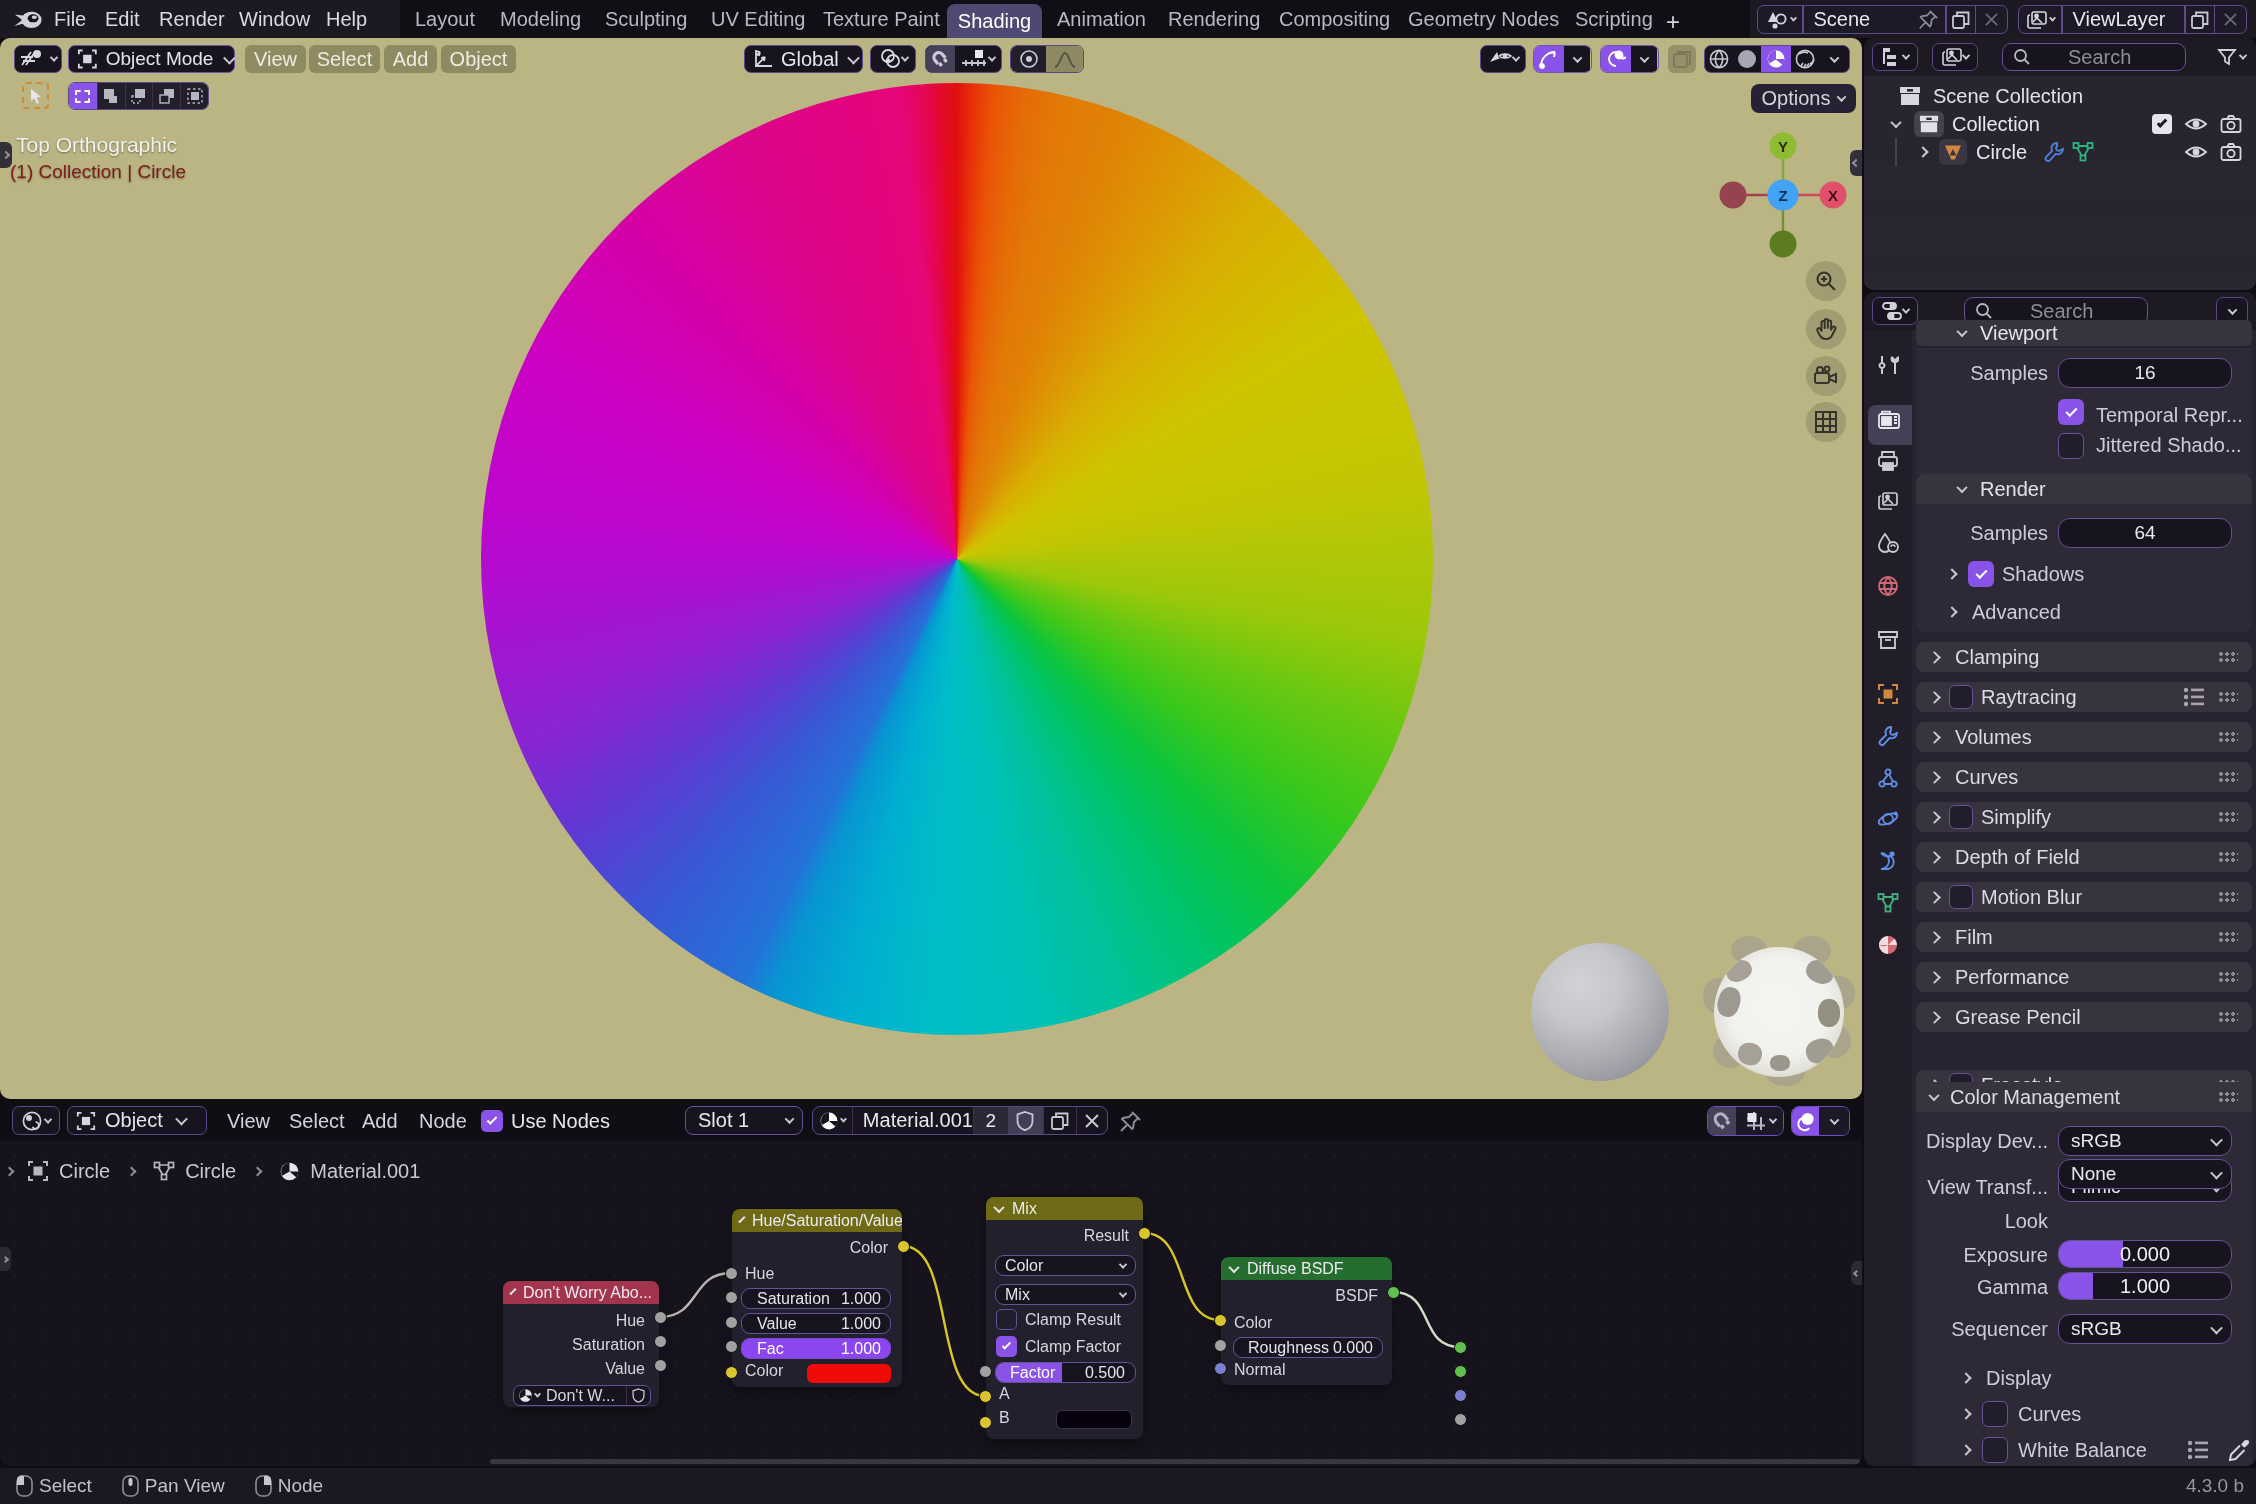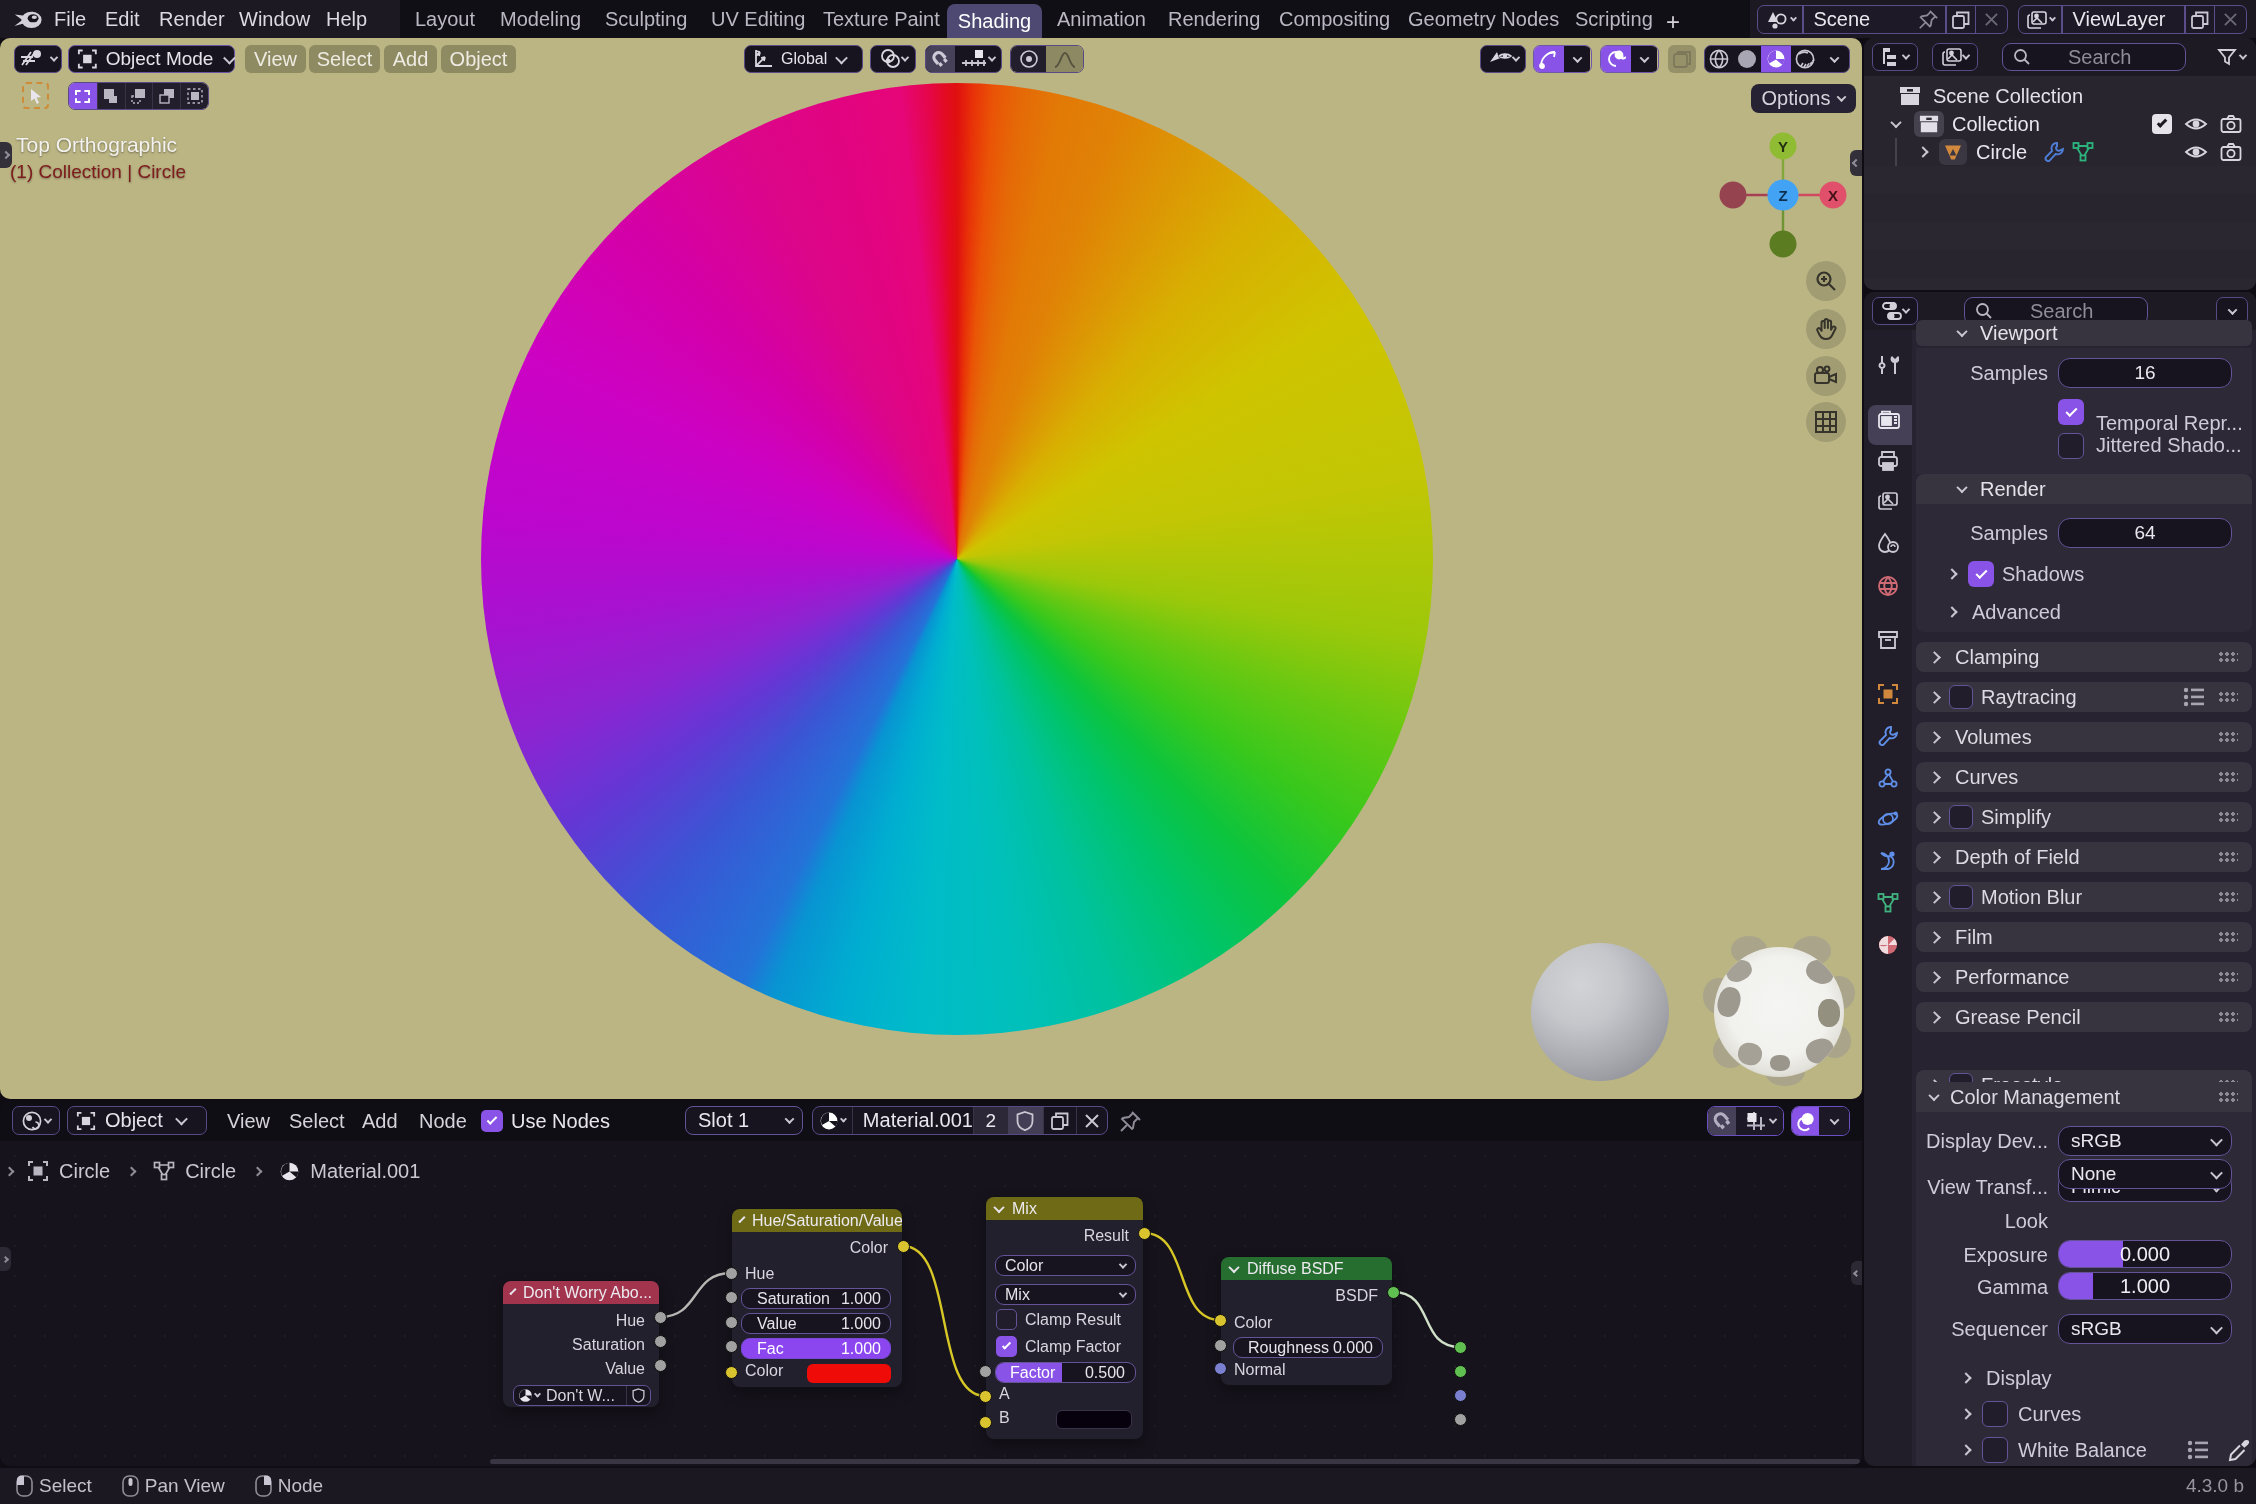--- a/index.html
+++ b/index.html
@@ -159,21 +159,21 @@
     <div class="abs tanbtn" style="left:309px;top:7px;width:71px;height:28px;">Select</div>
     <div class="abs tanbtn" style="left:384px;top:7px;width:53px;height:28px;">Add</div>
     <div class="abs tanbtn" style="left:441px;top:7px;width:75px;height:28px;">Object</div>
 
     <div class="abs pbtn" style="left:744px;top:7px;width:119px;height:28px;justify-content:flex-start;">
       <svg style="margin-left:7px;" width="22" height="22" viewBox="0 0 22 22">
             <g stroke="#d8d5de" stroke-width="1.8" fill="none">
       <path d="M4 2 V18 H20 M4 18 L13 9 M13 9 l-4 1 M13 9 l-1 4 M4 8 l4-4 M8 4 l-4-1 M8 4 l-1 4"></path>
             </g>
           </svg>
-      <span style="color:#e6e4ea;font-size:16px;margin-left:7px;">Global</span>
+      <span style="color:#e6e4ea;font-size:20px;margin-left:7px;">Global</span>
       <span class="chevD" style="margin-left:10px;"></span>
     </div>
     <div class="abs pbtn" style="left:870px;top:7px;width:46px;height:28px;">
       <svg width="24" height="22" viewBox="0 0 24 22">
             <g stroke="#d8d5de" stroke-width="1.8" fill="none">
       <circle cx="10" cy="8" r="6"></circle>
               <circle cx="15" cy="13" r="6"></circle>
               <circle cx="10" cy="13" r="2.4" fill="#d8d5de" stroke="none"></circle>
             </g>
           </svg>
@@ -660,21 +660,21 @@
           <span style="margin-left:14px;color:#e4e2e9;">Viewport</span>
     </div>
     <div class="abs" style="left:4px;top:56px;width:336px;height:126px;background:#2d2937;"></div>
     <div class="abs" style="left:0;top:66px;width:136px;height:30px;display:flex;align-items:center;justify-content:flex-end;">
           <span>Samples</span>
         </div>
     <div class="abs fld" style="left:146px;top:66px;width:174px;height:30px;justify-content:center;border-radius:12px;">16</div>
     <div class="abs" style="left:146px;top:107px;width:26px;height:26px;background:#8a53e8;border-radius:6px;display:flex;align-items:center;justify-content:center;">
           <span class="check"></span>
         </div>
-    <div class="abs" style="left:184px;top:120px;">Temporal Repr...</div>
+    <div class="abs" style="left:184px;top:112px;">Temporal Repr...</div>
     <div class="abs" style="left:146px;top:141px;width:26px;height:26px;background:#211d2b;border:1.5px solid #655397;border-radius:6px;"></div>
     <div class="abs" style="left:184px;top:142px;">Jittered Shado...</div>
 
     <div class="abs" style="left:4px;top:182px;width:336px;height:30px;background:#37333f;border-radius:8px 8px 0 0;display:flex;align-items:center;">
       <span class="chevD" style="margin-left:42px;width:8px;height:8px;"></span>
           <span style="margin-left:14px;color:#e4e2e9;">Render</span>
     </div>
     <div class="abs" style="left:4px;top:212px;width:336px;height:128px;background:#2d2937;border-radius:0 0 8px 8px;"></div>
     <div class="abs" style="left:0;top:226px;width:136px;height:30px;display:flex;align-items:center;justify-content:flex-end;">
           <span>Samples</span>

